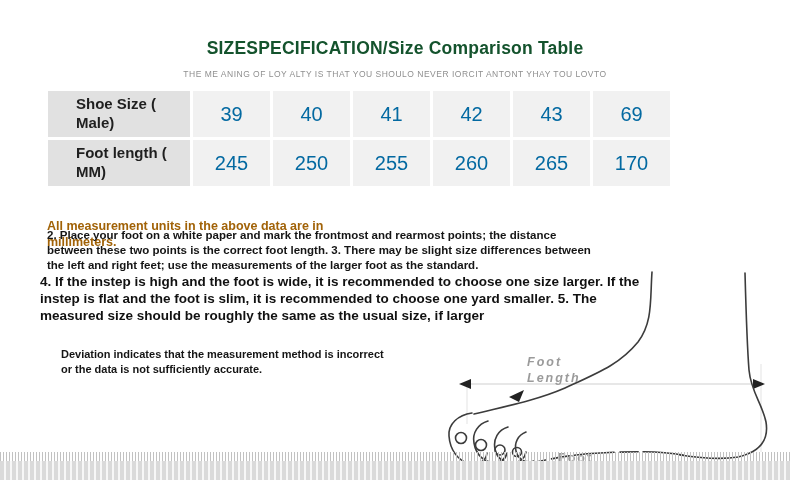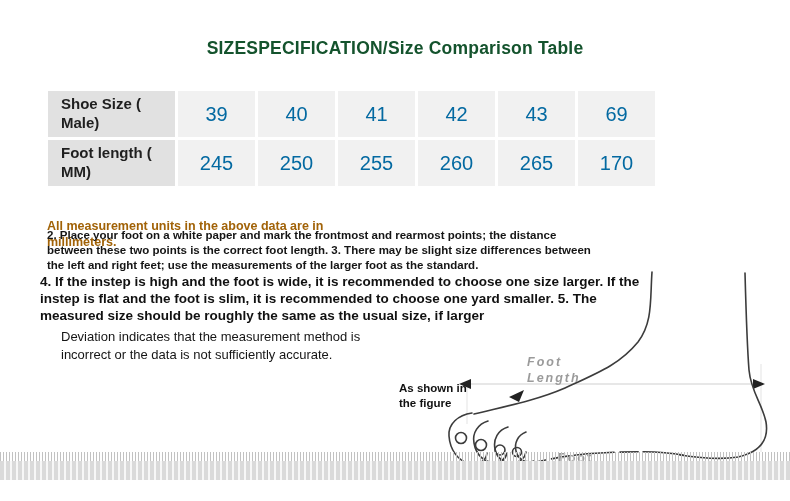--- a/index.html
+++ b/index.html
@@ -8,31 +8,31 @@
 
   .title{position:absolute;left:0;top:38px;width:790px;text-align:center;
          font-size:17.5px;font-weight:bold;letter-spacing:.2px;color:#14532d;}
   .subtitle{position:absolute;left:0;top:69px;width:790px;text-align:center;
          font-size:8.5px;font-weight:normal;letter-spacing:.5px;color:#8f8f8f;}
 
   table.size-table{position:absolute;left:45px;top:88px;border-collapse:separate;
          border-spacing:3px;background:#fff;}
   table.size-table td{height:44px;}
   td.hcell{width:110px;background:#e1e1e1;font-size:15px;font-weight:bold;color:#1f1f1f;
-         text-align:left;padding:0 4px 0 13px;line-height:1.25;}
+         text-align:left;padding:0 4px 0 28px;line-height:1.25;}
   td.dcell{width:75px;background:#f1f1f1;color:#0369a1;font-size:20px;text-align:center;}
 
   .p-units{position:absolute;left:47px;top:189px;width:340px;
          font-size:12.5px;font-weight:bold;line-height:1.3;color:#a16207;margin-top:29px;}
   .p-steps23{position:absolute;left:47px;top:228px;width:548px;
          font-size:11.5px;font-weight:bold;line-height:1.3;color:#151515;}
   .p-steps45{position:absolute;left:40px;top:274px;width:612px;
          font-size:13.5px;font-weight:bold;line-height:1.25;color:#111;}
-  .p-deviation{position:absolute;left:61px;top:328px;width:330px;
-         font-size:13px;font-weight:normal;line-height:1.35;color:#151515;}
+  .p-deviation{position:absolute;left:61px;top:347px;width:330px;
+         font-size:11px;font-weight:bold;line-height:1.35;color:#151515;}
 
   .lbl-gray{position:absolute;color:#9b9b9b;font-weight:bold;font-size:12.5px;
          letter-spacing:2px;line-height:1.25;}
   .lbl-footlength{left:527px;top:355px;width:90px;font-style:italic;}
   .lbl-circum{left:558px;top:403px;width:150px;margin-top:48px;}
   .lbl-asshown{position:absolute;left:399px;top:381px;width:74px;
          font-size:11.5px;font-weight:bold;color:#111;line-height:1.32;}
 
   svg.foot{position:absolute;left:0;top:0;width:790px;height:501px;}
 
@@ -40,20 +40,21 @@
          background:repeating-linear-gradient(90deg,#c2c2c2 0 1px,transparent 1px 3px);}
   .ruler-bottom{position:absolute;left:0;top:461px;width:790px;height:19px;
          background:repeating-linear-gradient(90deg,#dadada 0 4px,#f7f7f7 4px 6px);}
 </style>
 </head>
 <body>
 
 <div class="page">
 
   <div class="title">SIZESPECIFICATION/Size Comparison Table</div>
+  <div class="subtitle">THE ME ANING OF LOY ALTY IS THAT YOU SHOULO NEVER IORCIT ANTONT YHAY TOU LOVTO</div>
 
   <table class="size-table">
     <tbody>
         <tr>
       <td class="hcell">Shoe Size ( Male)</td>
       <td class="dcell">39</td>
       <td class="dcell">40</td>
       <td class="dcell">41</td>
       <td class="dcell">42</td>
       <td class="dcell">43</td>
@@ -101,18 +102,17 @@
       <path d="M526,432 C518,435 514,443 516,451 C518,459 525,464 534,461"></path>
       <circle cx="461" cy="438" r="5.5"></circle>
       <circle cx="481" cy="445" r="5.5"></circle>
       <circle cx="500" cy="450" r="5"></circle>
       <circle cx="517" cy="452" r="4.5"></circle>
     </g>
   </svg>
 
   <div class="lbl-gray lbl-footlength">Foot Length</div>
   <div class="lbl-gray lbl-circum">Foot Circumference</div>
-  <div class="lbl-asshown">As shown in the figure</div>
 
   <div class="ruler-top"></div>
   <div class="ruler-bottom"></div>
 
 </div>
 
 </body></html>

